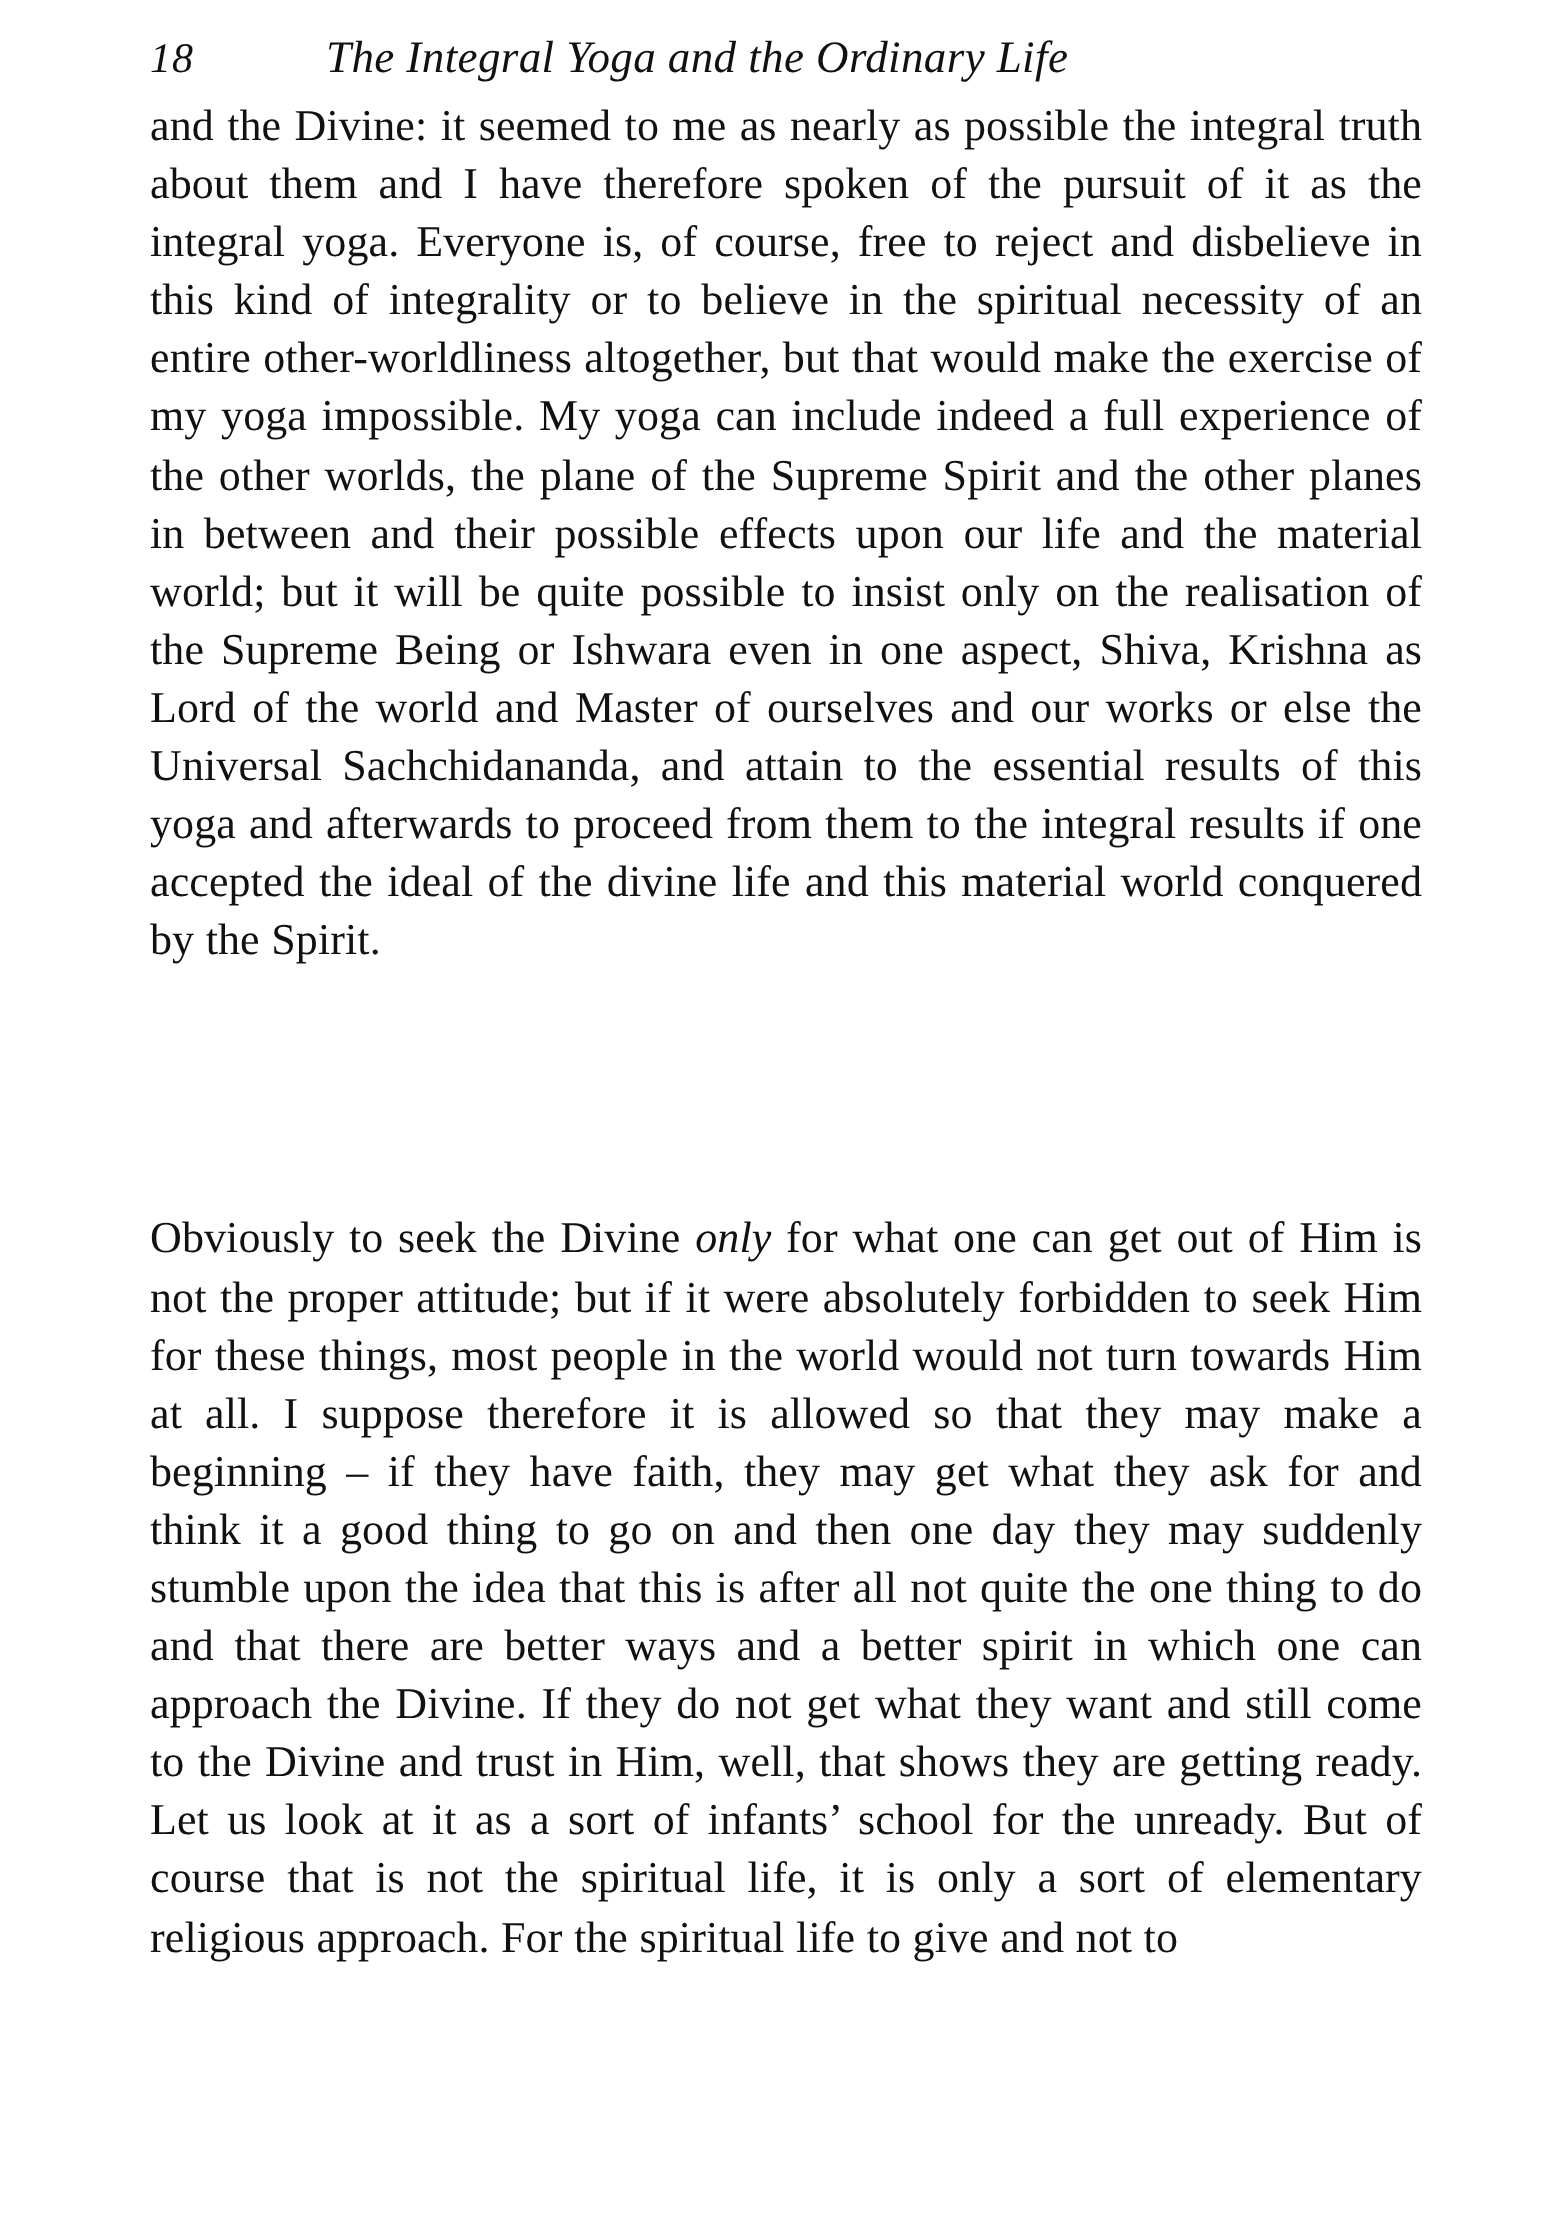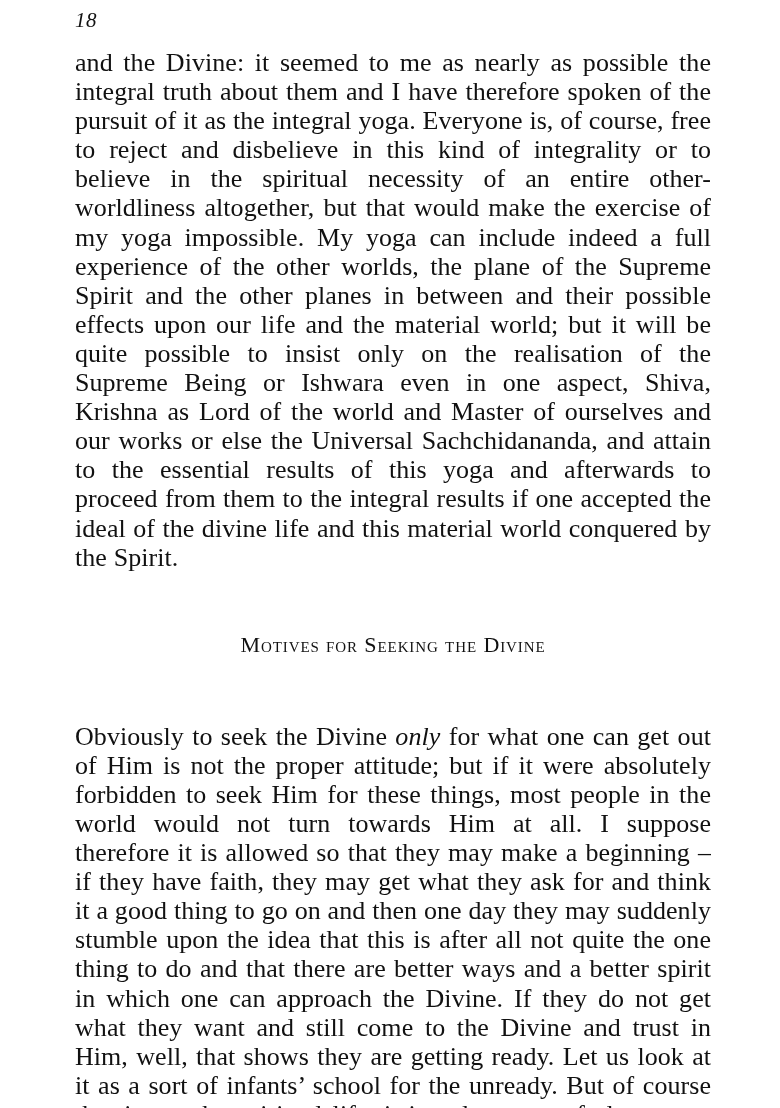--- a/index.html
+++ b/index.html
@@ -24,21 +24,21 @@
   }
 
   
   .running-head {
     position: absolute;
     top: 8px;
     left: 75px;
     width: 634px;
     height: 34px;
     display: flex;
-    align-items: flex-start;
+    align-items: flex-end;
   }
   .folio {
     font-style: italic;
     font-size: 21px;
     letter-spacing: 0.5px;
     width: 88px;
     flex: 0 0 88px;
   }
   .head-title {
     font-style: italic;
@@ -49,21 +49,21 @@
 
   
   .textblock {
     position: absolute;
     left: 75px;
     top: 48px;
     width: 636px;
   }
   p.para {
     margin: 0;
-    font-size: 26px;
+    font-size: 22px;
     line-height: 29.1px;
     text-align: justify;
     text-justify: inter-word;
     letter-spacing: 0.05px;
     word-spacing: 0.2px;
     -webkit-hyphens: none;
     hyphens: none;
   }
   p.para em {
   }
@@ -87,29 +87,29 @@
     overflow: hidden;
   }
 </style>
 </head>
 <body>
 
 <div class="page">
 
   <div class="running-head">
     <span class="folio">18</span>
+    <span class="head-title">The Integral Yoga and the Ordinary Life</span>
   </div>
 
   <div class="textblock clip-right">
 
     <p class="para">and the Divine: it seemed to me as nearly as possible the integral truth about them and I have therefore spoken of the pursuit of it as the integral yoga. Everyone is, of course, free to reject and disbelieve in this kind of integrality or to believe in the spiritual necessity of an entire other-worldliness altogether, but that would make the exercise of my yoga impossible. My yoga can include indeed a full experience of the other worlds, the plane of the Supreme Spirit and the other planes in between and their possible effects upon our life and the material world; but it will be quite possible to insist only on the realisation of the Supreme Being or Ishwara even in one aspect, Shiva, Krishna as Lord of the world and Master of ourselves and our works or else the Universal Sachchidananda, and attain to the essential results of this yoga and afterwards to proceed from them to the integral results if one accepted the ideal of the divine life and this material world conquered by the Spirit.</p>
 
     <div class="gap-before-heading"></div>
 
-    <h2 class="section-heading">Motives for Seeking the Divine</h2>
 
     <div class="gap-after-heading"></div>
 
     <p class="para"><span>Obviously to seek the Divine </span><em>only</em><span> for what one can get out of Him is not the proper attitude; but if it were absolutely forbidden to seek Him for these things, most people in the world would not turn towards Him at all. I suppose therefore it is allowed so that they may make a beginning – if they have faith, they may get what they ask for and think it a good thing to go on and then one day they may suddenly stumble upon the idea that this is after all not quite the one thing to do and that there are better ways and a better spirit in which one can approach the Divine. If they do not get what they want and still come to the Divine and trust in Him, well, that shows they are getting ready. Let us look at it as a sort of infants’ school for the unready. But of course that is not the spiritual life, it is only a sort of elementary religious approach. For the spiritual life to give and not to</span></p>
 
   </div>
 
 </div>
 
 </body></html>

